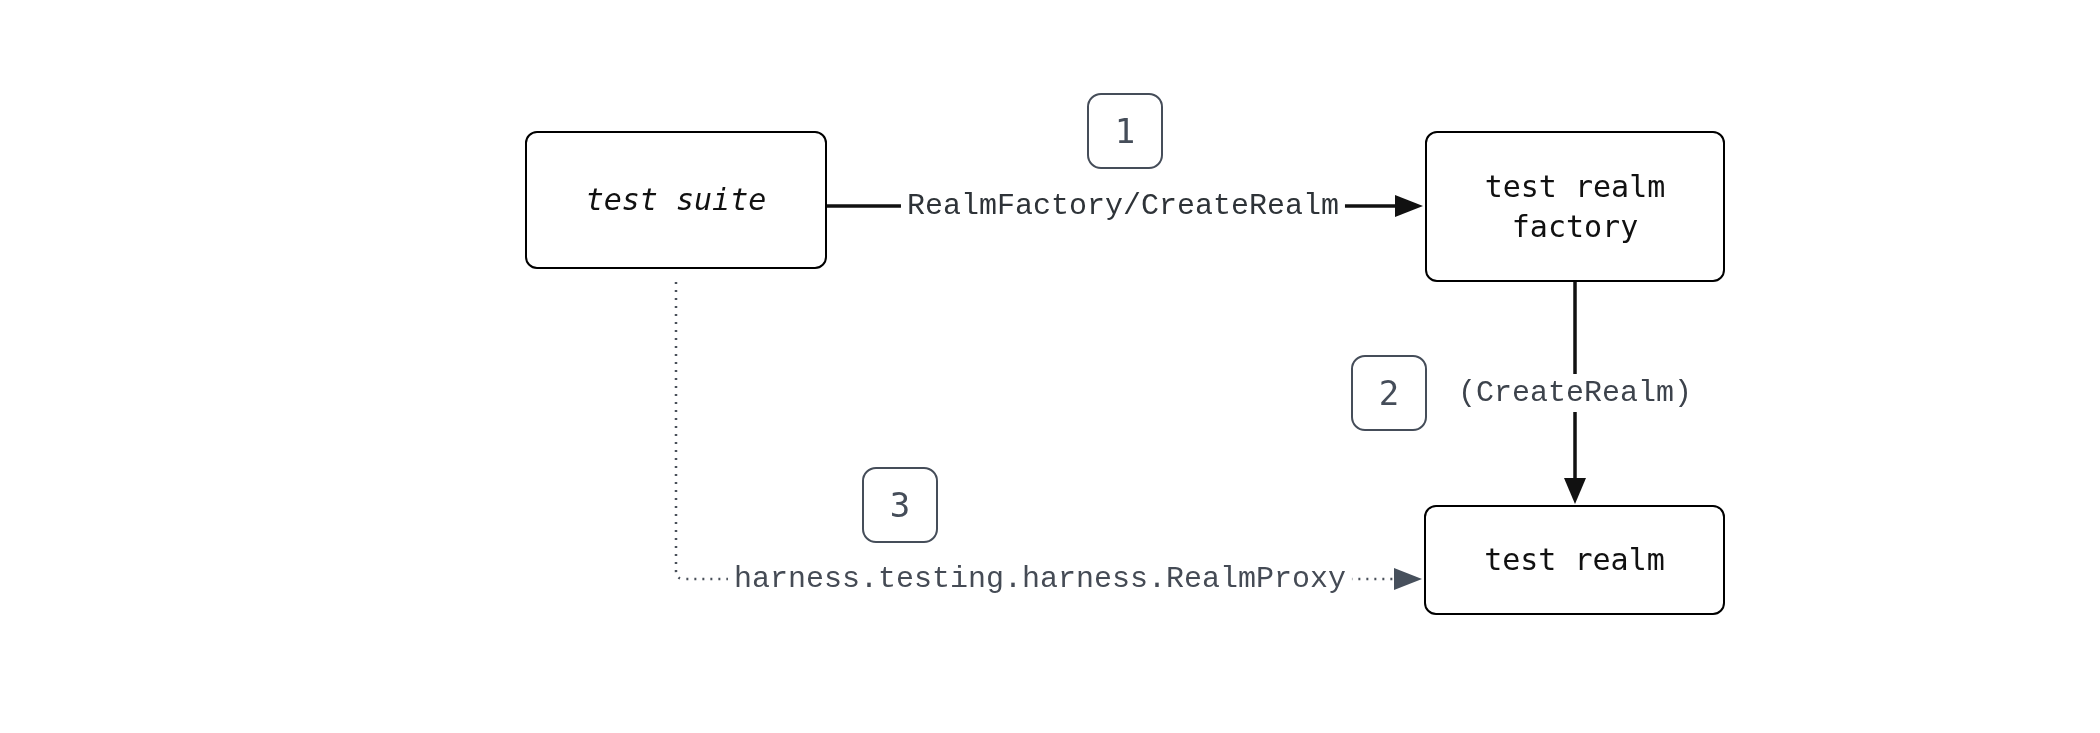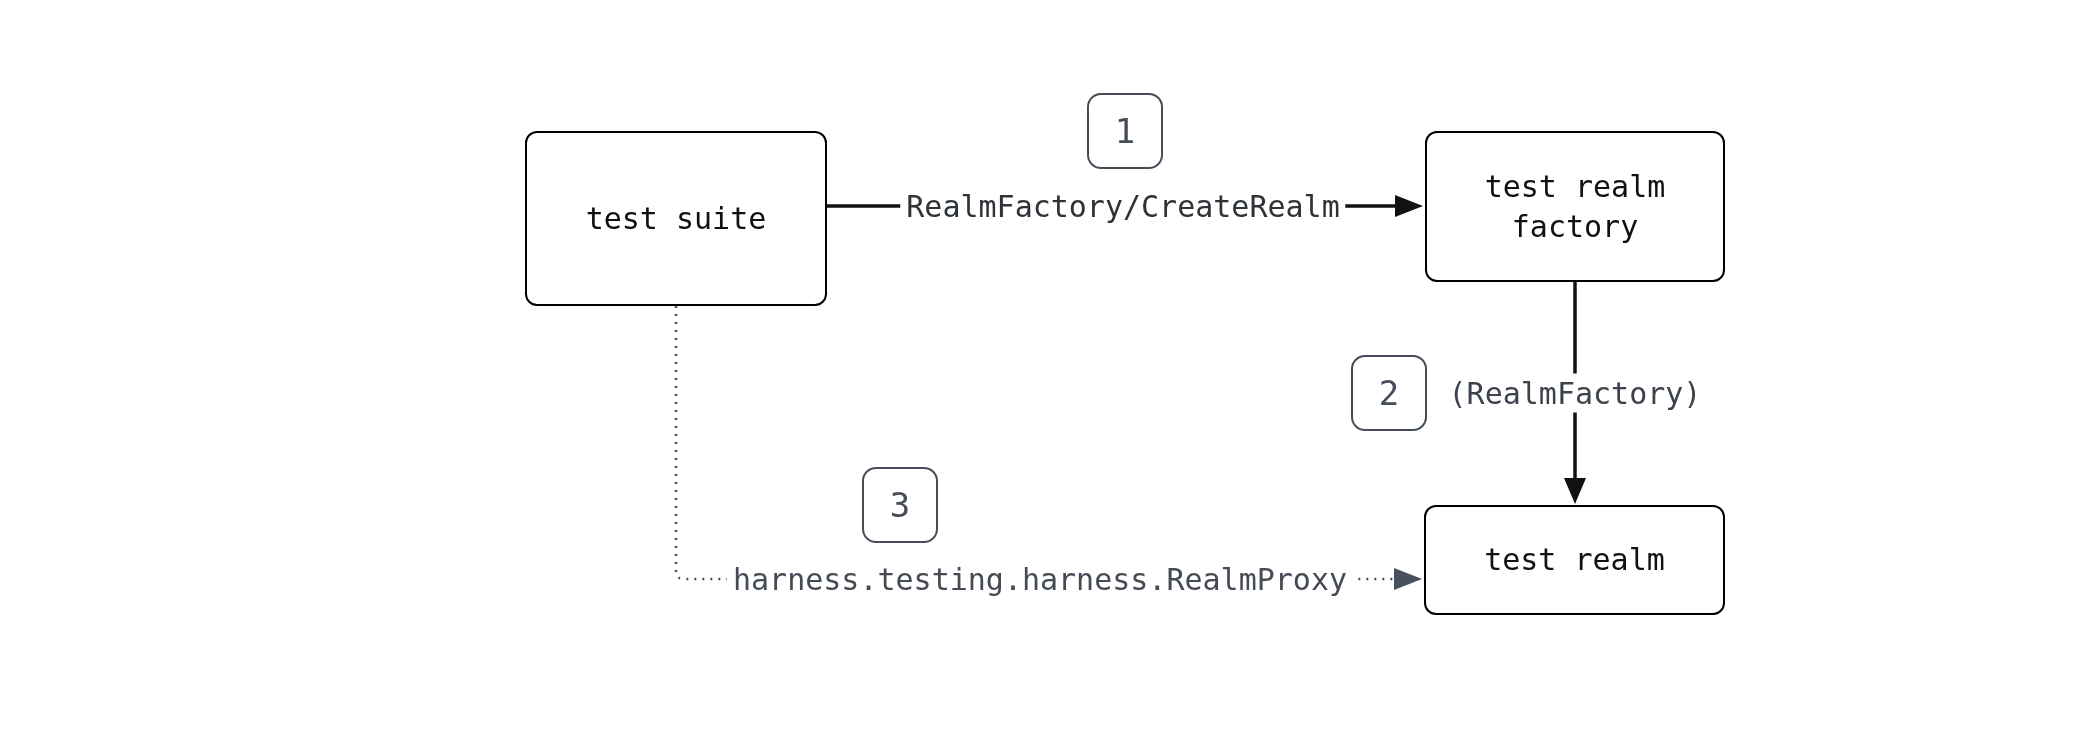--- a/index.html
+++ b/index.html
@@ -21,31 +21,32 @@
     display:flex;align-items:center;justify-content:center;
     text-align:center;
     background:var(--box-fill);
     border:2px solid var(--box-border);
     border-radius:12px;
     font-size:30px;line-height:40px;
     color:var(--box-text);
     box-sizing:border-box;
     padding:0 14px;
   }
-  .node-test-suite{left:525px;top:131px;width:302px;height:175px;}
+  .node-test-suite{left:525px;top:131px;width:302px;height:138px;font-style:italic;}
   .node-test-realm-factory{left:1425px;top:131px;width:300px;height:151px;}
   .node-test-realm{left:1424px;top:505px;width:301px;height:110px;}
 
   .edge-label{
     position:absolute;
     transform:translate(-50%,-50%);
     background:#ffffff;
     padding:2px 6px;
     font-size:30px;
     white-space:nowrap;
+    font-family:Liberation Mono, monospace;
   }
   .edge-label-1{left:1123px;top:206px;color:var(--edge1-label);}
   .edge-label-2{left:1575px;top:393px;color:var(--edge2-label);}
   .edge-label-3{left:1040px;top:579px;color:var(--edge3-label);}
 
   .badge{
     position:absolute;
     width:76px;height:76px;
     box-sizing:border-box;
     border:2.5px solid var(--badge-border);
@@ -82,21 +83,21 @@
 
   <div class="node node-test-realm-factory">
     <span>test realm factory</span>
   </div>
 
   <div class="node node-test-realm">
     <span>test realm</span>
   </div>
 
   <div class="edge-label edge-label-1">RealmFactory/CreateRealm</div>
-  <div class="edge-label edge-label-2">(RealmFactory)</div>
+  <div class="edge-label edge-label-2">(CreateRealm)</div>
   <div class="edge-label edge-label-3">harness.testing.harness.RealmProxy</div>
 
   <div class="badge badge-1">
     <span>1</span>
   </div>
   <div class="badge badge-2">
     <span>2</span>
   </div>
   <div class="badge badge-3">
     <span>3</span>

